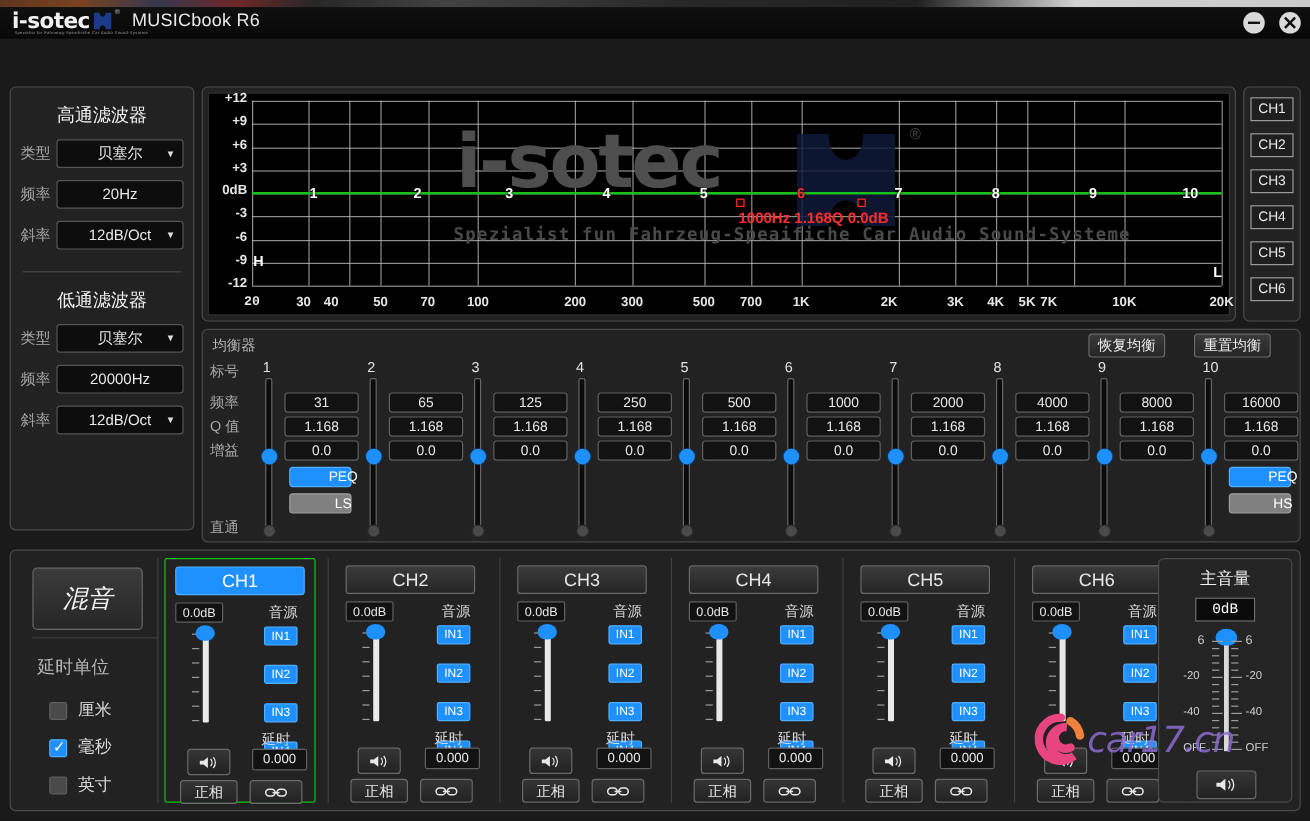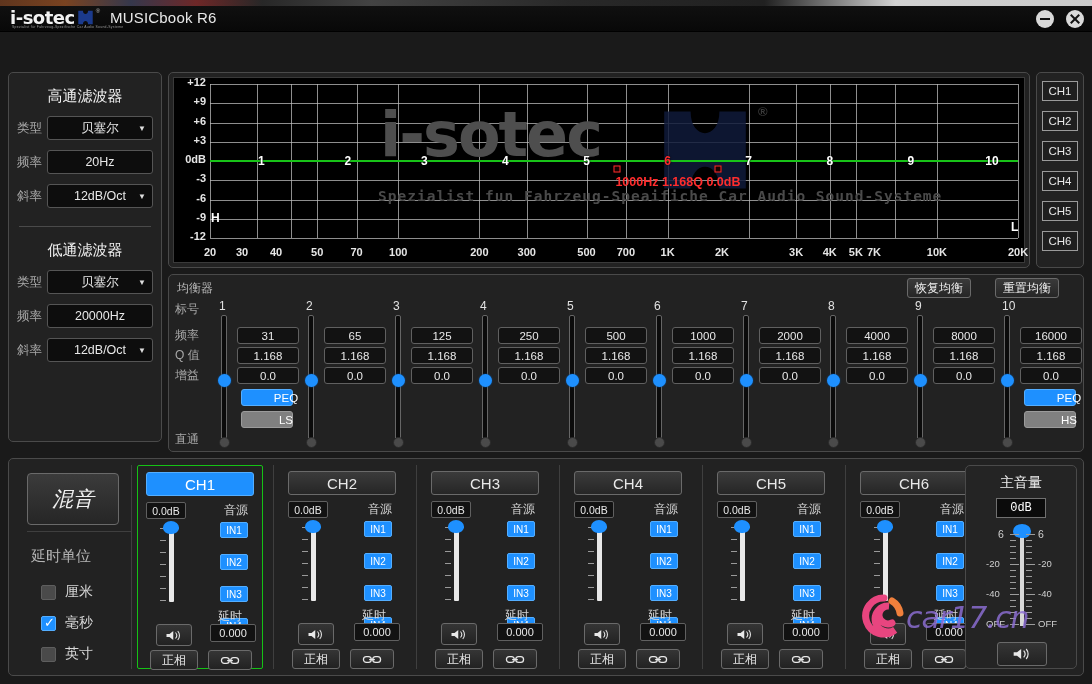--- a/index.html
+++ b/index.html
@@ -324,32 +324,32 @@
         </div>
     <div class="ylab" style="top: -2px;">+12</div>
         <div class="ylab" style="top: 17.25px;">+9</div>
         <div class="ylab" style="top: 36.5px;">+6</div>
         <div class="ylab" style="top: 55.75px;">+3</div>
         <div class="ylab" style="top: 75px;">0dB</div>
         <div class="ylab" style="top: 94.25px;">-3</div>
         <div class="ylab" style="top: 113.5px;">-6</div>
         <div class="ylab" style="top: 132.75px;">-9</div>
         <div class="ylab" style="top: 152px;">-12</div>
-        <div class="xlab" style="left: 36px;">20</div>
-        <div class="xlab" style="left: 68px;">30</div>
+        <div class="xlab" style="left: 36px; font-family: Liberation Mono, monospace;">20</div>
+        <div class="xlab" style="left: 79px;">30</div>
         <div class="xlab" style="left: 102px; margin-top: 12px;">40</div>
         <div class="xlab" style="left: 143.179px;">50</div>
         <div class="xlab" style="left: 182.536px;">70</div>
         <div class="xlab" style="left: 224.256px;">100</div>
         <div class="xlab" style="left: 305.333px;">200</div>
         <div class="xlab" style="left: 352.761px;">300</div>
         <div class="xlab" style="left: 412.512px;">500</div>
         <div class="xlab" style="left: 451.869px;">700</div>
         <div class="xlab" style="left: 493.589px;">1K</div>
-        <div class="xlab" style="left: 548px;">2K</div>
+        <div class="xlab" style="left: 567px;">2K</div>
         <div class="xlab" style="left: 622.094px;">3K</div>
         <div class="xlab" style="left: 655.744px;">4K</div>
         <div class="xlab" style="left: 681.845px;">5K</div>
         <div class="xlab" style="left: 700px;">7K</div>
         <div class="xlab" style="left: 762.923px;">10K</div>
         <div class="xlab" style="left: 844px;">20K</div>
       </div>
   </div>
 
   <div class="panel" id="chsel">

